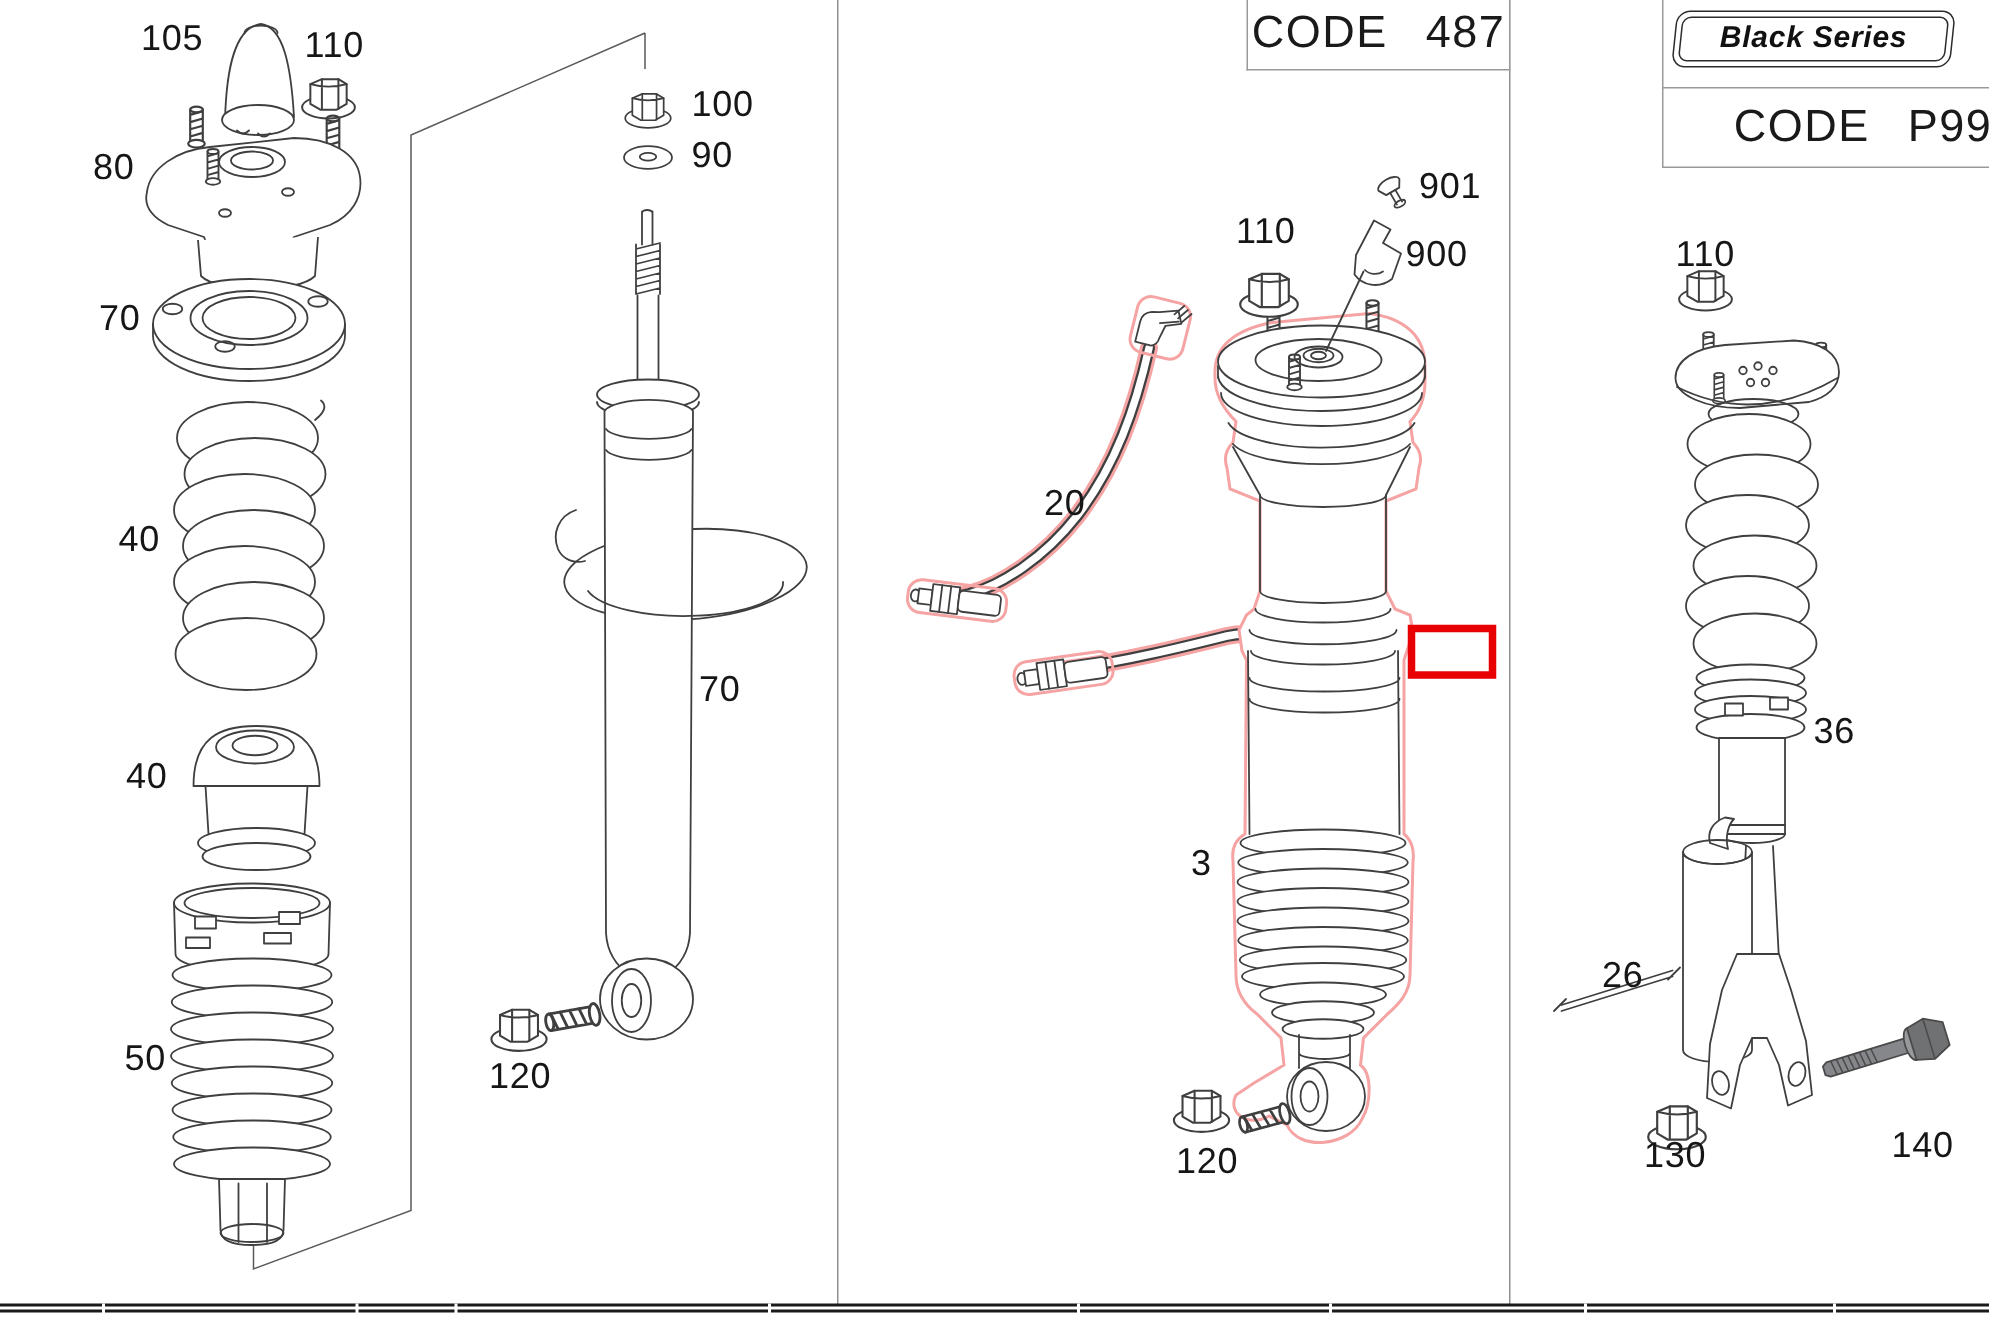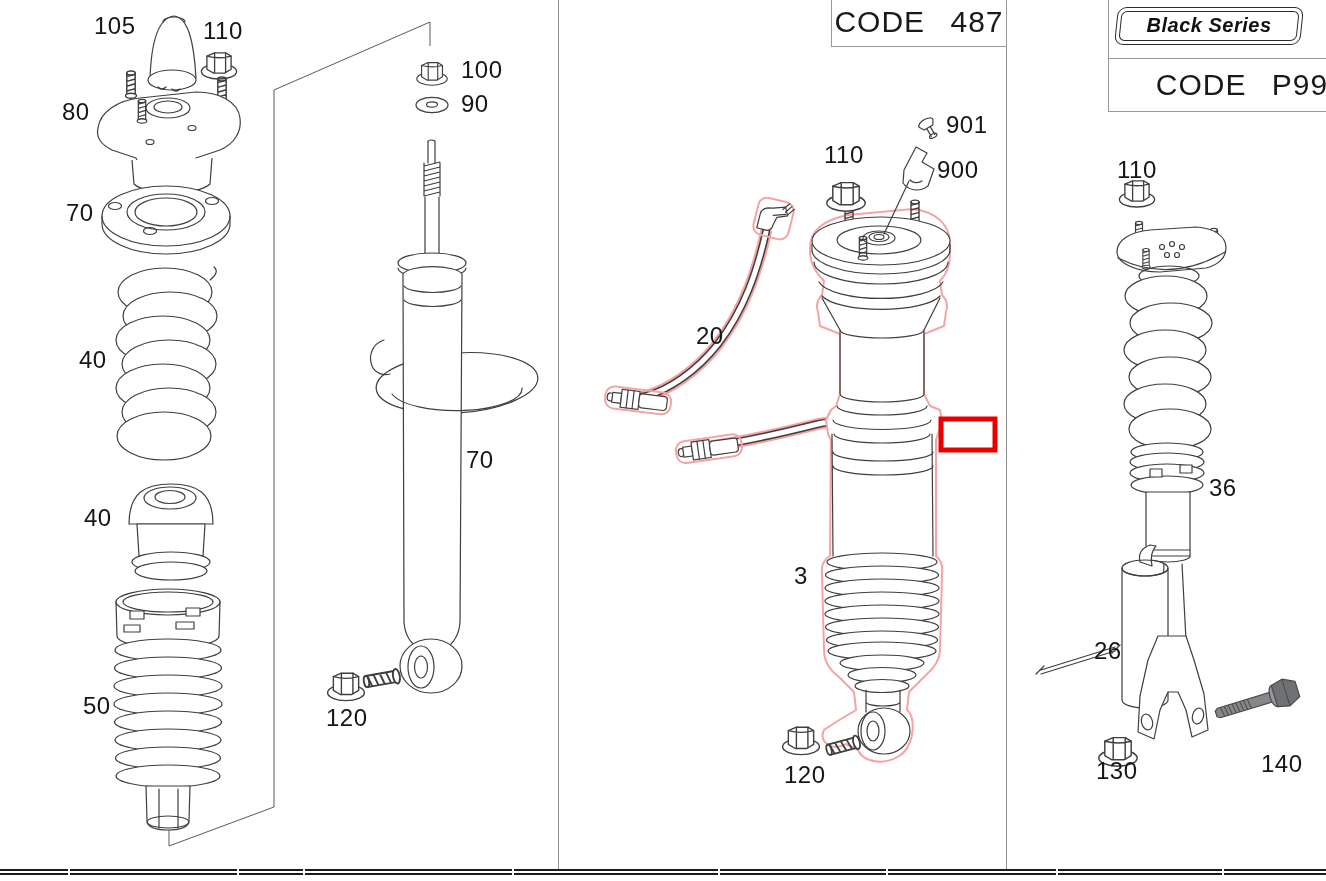--- a/index.html
+++ b/index.html
@@ -335,21 +335,21 @@
 <div class="plbl" style="left:466px;top:448px">70</div>
 <div class="plbl" style="left:326px;top:706px">120</div>
 <div class="plbl" style="left:824px;top:143px">110</div>
 <div class="plbl" style="left:946px;top:113px">901</div>
 <div class="plbl" style="left:937px;top:158px">900</div>
 <div class="plbl" style="left:696px;top:324px">20</div>
 <div class="plbl" style="left:794px;top:564px">3</div>
 <div class="plbl" style="left:784px;top:763px">120</div>
 <div class="plbl" style="left:1117px;top:158px">110</div>
 <div class="plbl" style="left:1209px;top:476px">36</div>
-<div class="plbl" style="left:1094px;top:639px">26</div>
+<div class="plbl" style="left:1068px;top:639px">26</div>
 <div class="plbl" style="left:1261px;top:752px">140</div>
 <div class="plbl" style="left:1096px;top:759px">130</div>
 
 <div class="hrule" style="top:869px"></div>
 <div class="hrule" style="top:873px"></div>
 <div class="hgap" style="left:68px"></div>
 <div class="hgap" style="left:237px"></div>
 <div class="hgap" style="left:303px"></div>
 <div class="hgap" style="left:512px"></div>
 <div class="hgap" style="left:718px"></div>

